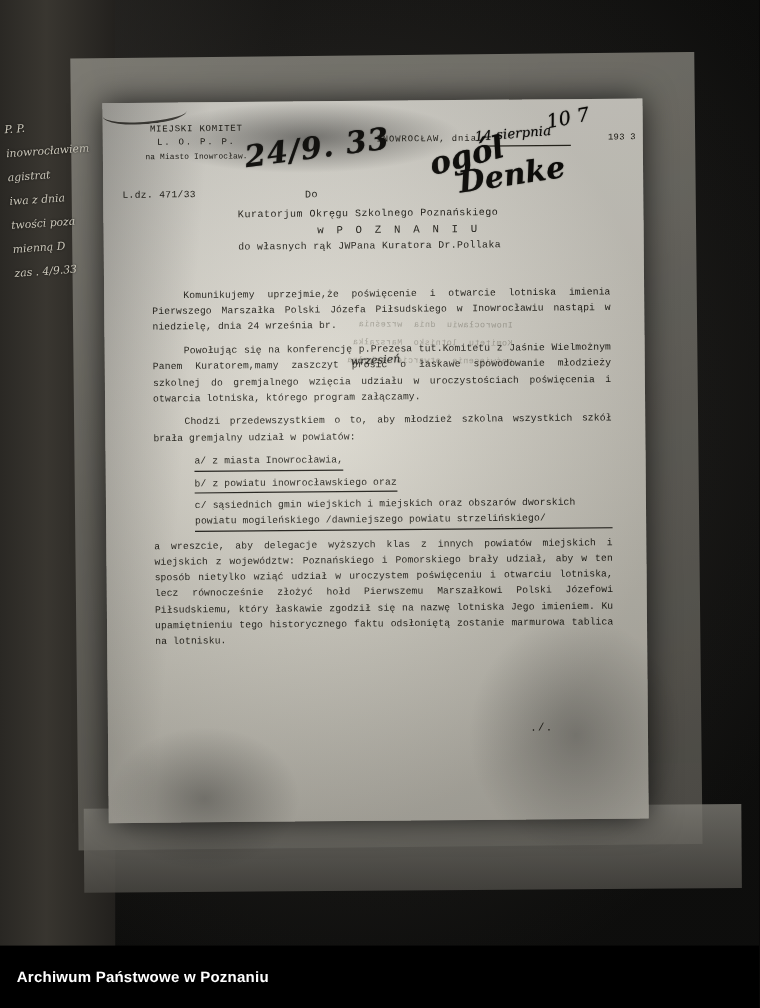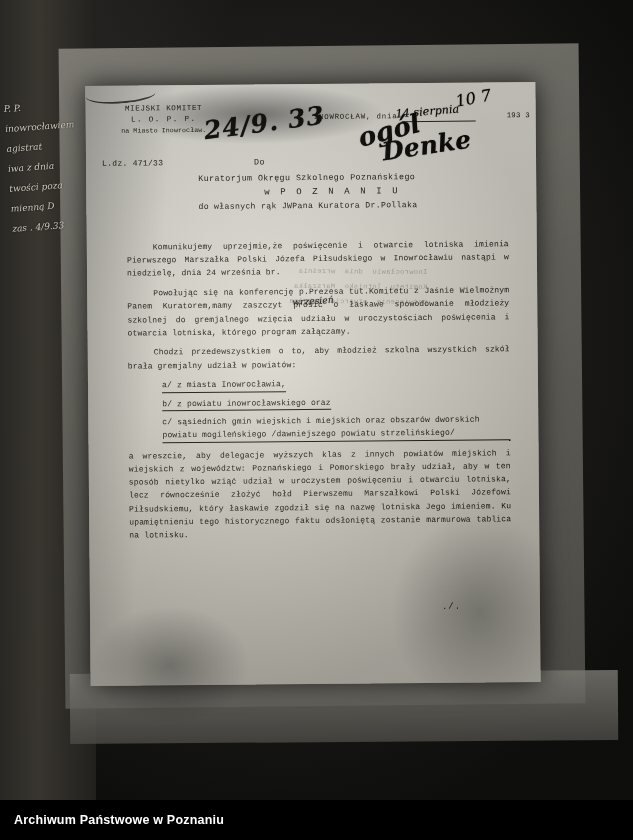--- a/index.html
+++ b/index.html
@@ -250,21 +250,21 @@
     line-height: 15px;
     transform: scaleX(-1) rotate(-1deg);
     letter-spacing: .4px;
     pointer-events: none;
   }
 
   
   .footer {
     position: absolute;
     left: 0; bottom: 0;
-    width: 633px; height: 40px;
+    width: 633px; height: 52px;
     background: #000;
     color: #fff;
     display: flex;
     align-items: center;
   }
   .footer span {
     font-size: 12.5px;
     font-weight: 700;
     margin-left: 14px;
     letter-spacing: .2px;

